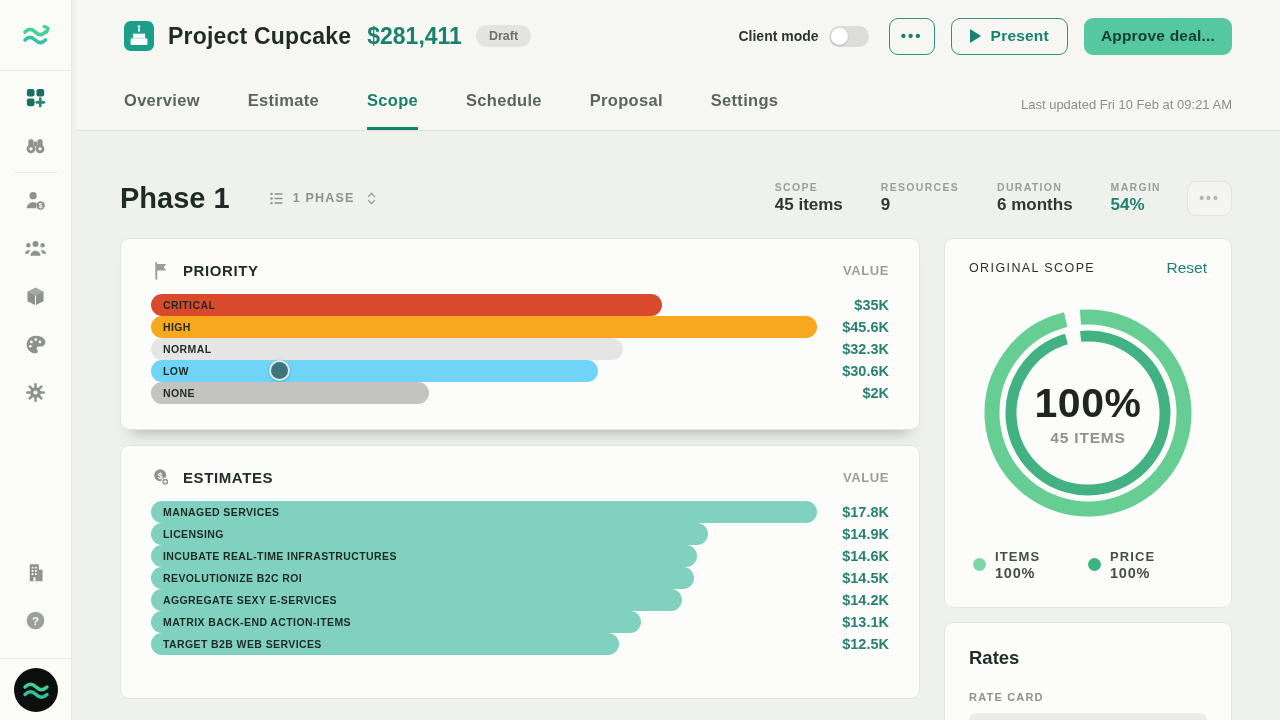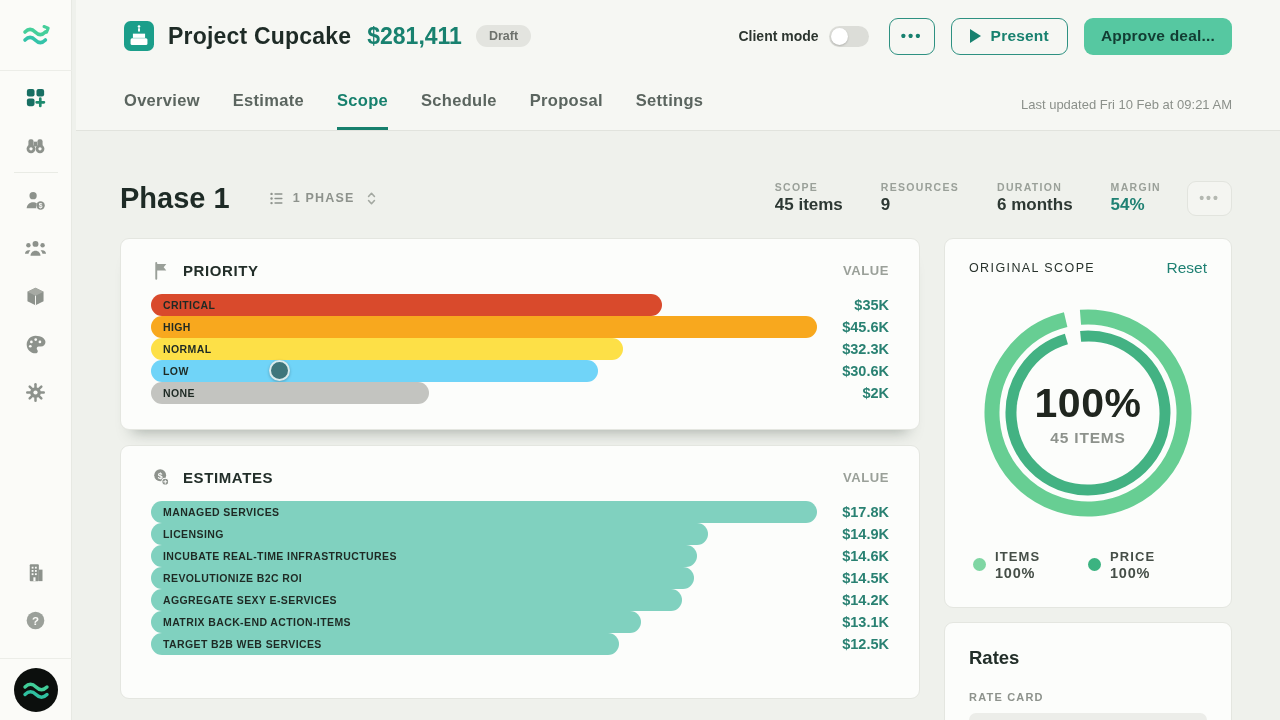--- a/index.html
+++ b/index.html
@@ -30,21 +30,21 @@
   .toggle{width:40px;height:21px;border-radius:11px;background:#dcddd8;position:relative;cursor:pointer;}
   .toggle .knob{position:absolute;left:2px;top:2px;width:17px;height:17px;border-radius:50%;background:#fff;box-shadow:0 1px 2px rgba(0,0,0,.2);}
   .btn{display:flex;align-items:center;justify-content:center;height:37px;border-radius:9px;cursor:pointer;font-size:15.5px;font-weight:700;letter-spacing:.2px;}
   .btn-outline{border:1.5px solid #2e9181;color:#18816f;background:transparent;}
   .btn-more{width:46px;}
   .btn-more .dots{letter-spacing:2px;font-size:15px;line-height:8px;color:#18816f;font-weight:700;}
   .btn-present{padding:0 18px;gap:10px;}
   .play-tri{width:0;height:0;border-left:11px solid #18816f;border-top:7px solid transparent;border-bottom:7px solid transparent;}
   .btn-approve{background:#56c8a1;color:#123d33;padding:0 17px;border:none;}
   .header-row2{display:flex;align-items:flex-end;height:58px;padding:0 48px;}
-  .tabs{display:flex;gap:33px;height:100%;align-items:center;}
+  .tabs{display:flex;gap:48px;height:100%;align-items:center;}
   .tab{font-size:16.5px;font-weight:700;color:#5b655f;letter-spacing:.3px;cursor:pointer;height:100%;display:flex;align-items:center;border-bottom:3px solid transparent;padding-top:2px;}
   .tab.active{color:#17806d;border-bottom-color:#17806d;}
   .last-updated{margin-left:auto;font-size:13px;color:#8b908a;padding-bottom:18px;}
 
   
   .main{position:absolute;left:72px;top:131px;right:0;bottom:0;padding:0 48px;}
   .phase-row{display:flex;align-items:center;margin-top:38px;height:58px;}
   .phase-title{font-size:29px;font-weight:700;color:#1e2b26;}
   .phase-selector{display:flex;align-items:center;gap:8px;margin-left:38px;cursor:pointer;}
   .phase-selector svg{width:17px;height:17px;}
@@ -338,21 +338,21 @@
               <div class="bar-row">
                 <div class="bar-track">
                   <div class="bar" style="width: 100%; background: rgb(248, 168, 30);">
                     <span class="bar-label">HIGH</span>
                   </div>
                 </div>
                 <span class="bar-value">$45.6K</span>
               </div>
               <div class="bar-row">
                 <div class="bar-track">
-                  <div class="bar" style="width: 70.8333%; background: #fde047;">
+                  <div class="bar" style="width: 70.8333%; background: #e5e5e5;">
                     <span class="bar-label">NORMAL</span>
                   </div>
                 </div>
                 <span class="bar-value">$32.3K</span>
               </div>
               <div class="bar-row">
                 <div class="bar-track">
                   <div class="bar" style="width: 67.1053%; background: rgb(112, 212, 248);">
                     <span class="bar-label">LOW</span>
                   </div>

